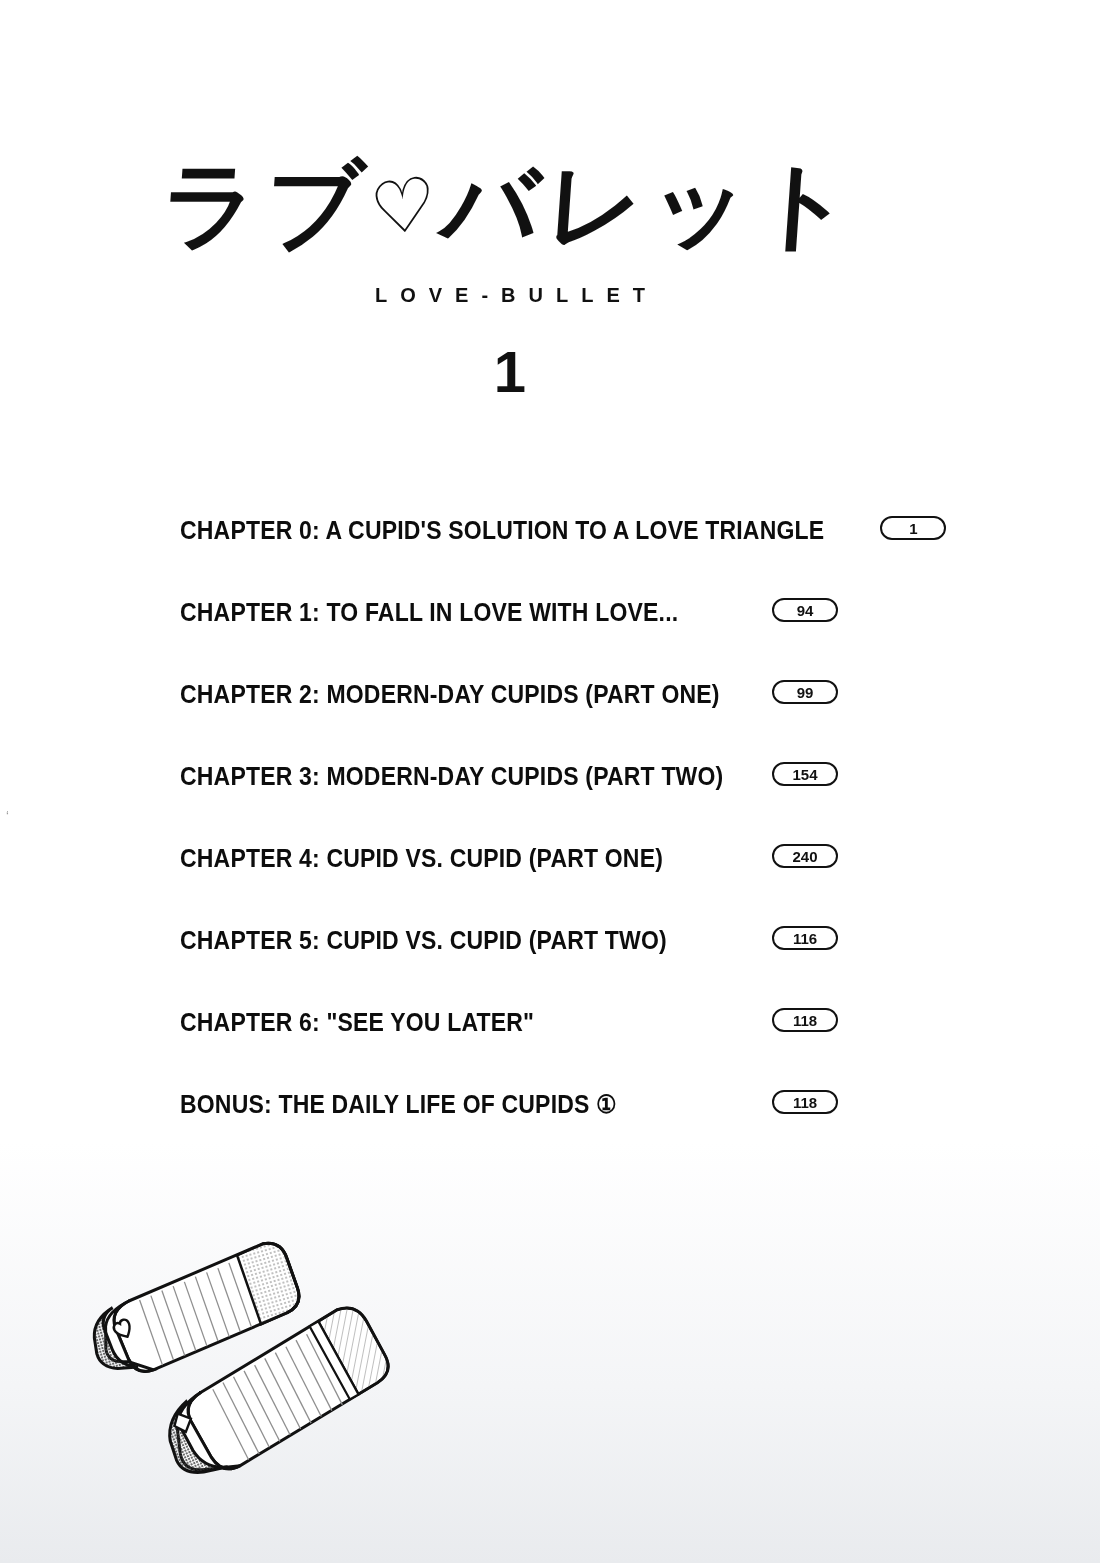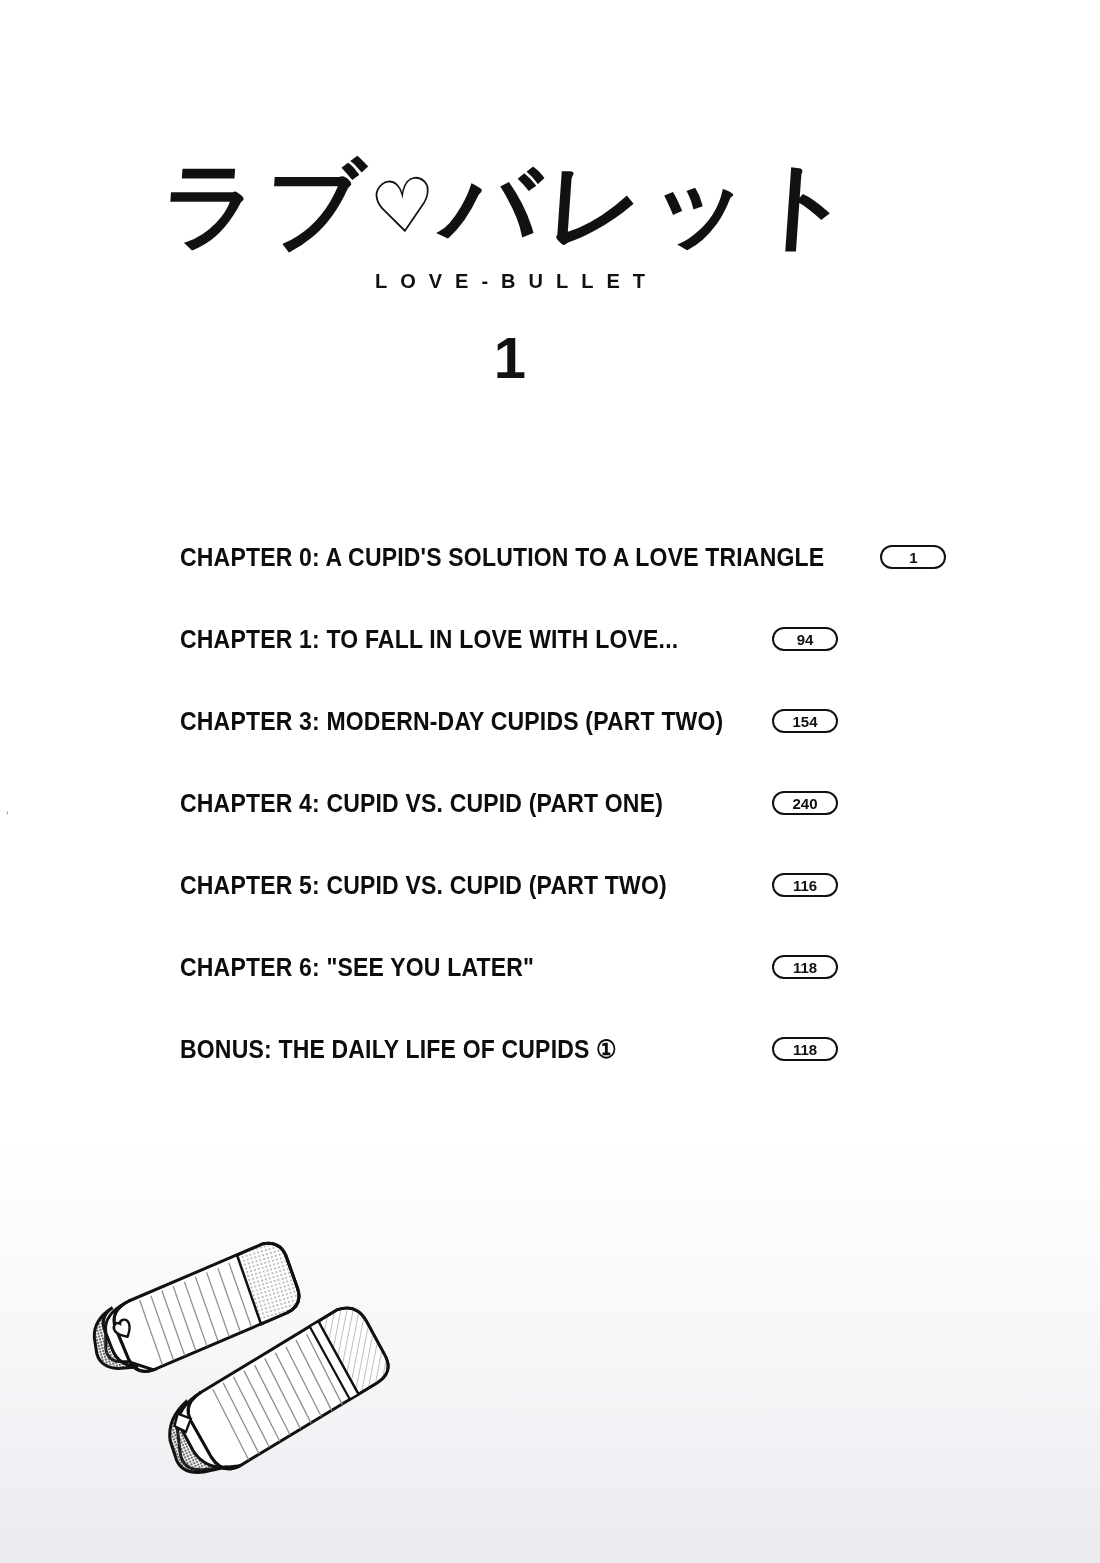--- a/index.html
+++ b/index.html
@@ -51,21 +51,21 @@
     display: inline-block;
     transform: skewX(-4deg);
   }
   .logo-jp .heart {
     font-size: 74px;
     vertical-align: 6px;
     display: inline-block;
     transform: rotate(-8deg);
   }
   .logo-romaji {
-    margin-top: 10px;
+    margin-top: 24px;
     font-family: "Liberation Sans", sans-serif;
     font-size: 20px;
     font-weight: 700;
     letter-spacing: 13px;
     color: #111111;
     text-indent: 13px;
   }
   .volume-number {
     margin-top: 36px;
     font-family: "Liberation Sans", sans-serif;
@@ -77,21 +77,20 @@
 
   
   .toc {
     position: absolute;
     left: 180px;
     top: 516px;
     width: 658px;
   }
   .toc-row {
     display: flex;
-    align-items: center;
     justify-content: space-between;
     height: 82px;
   }
   .toc-title {
     font-family: "Liberation Sans", sans-serif;
     font-size: 25px;
     font-weight: 700;
     color: #0d0d0d;
     letter-spacing: 0.2px;
     transform: scaleX(0.92);
@@ -155,20 +154,24 @@
       <div class="toc-row">
         <div class="toc-title">CHAPTER 0: A CUPID'S SOLUTION TO A LOVE TRIANGLE</div>
         <div class="toc-page">1</div>
       </div>
 
       <div class="toc-row">
         <div class="toc-title">CHAPTER 1: TO FALL IN LOVE WITH LOVE...</div>
         <div class="toc-page">94</div>
       </div>
 
+      <div class="toc-row">
+        <div class="toc-title">CHAPTER 2: MODERN-DAY CUPIDS (PART ONE)</div>
+        <div class="toc-page">99</div>
+      </div>
 
       <div class="toc-row">
         <div class="toc-title">CHAPTER 3: MODERN-DAY CUPIDS (PART TWO)</div>
         <div class="toc-page">154</div>
       </div>
 
       <div class="toc-row">
         <div class="toc-title">CHAPTER 4: CUPID VS. CUPID (PART ONE)</div>
         <div class="toc-page">240</div>
       </div>

